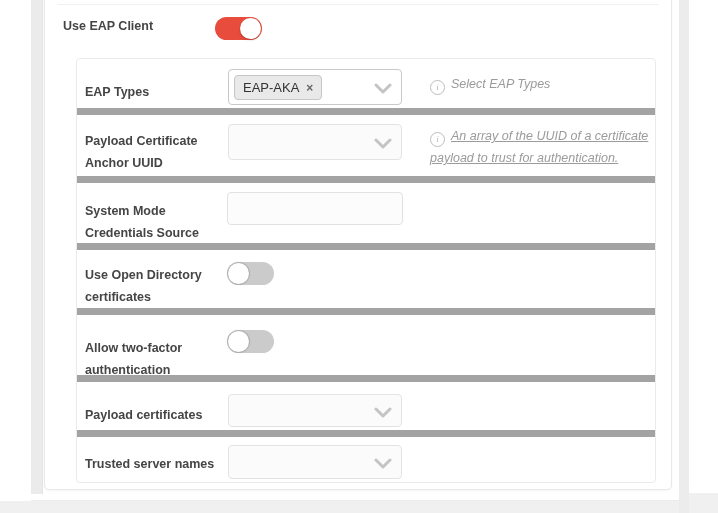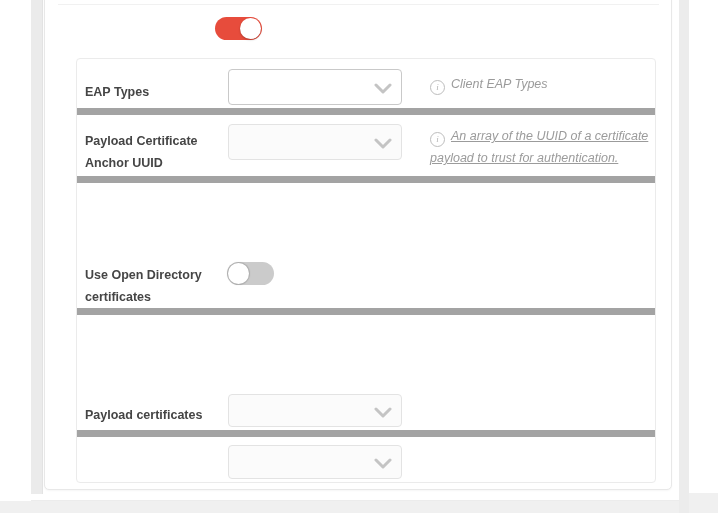--- a/index.html
+++ b/index.html
@@ -85,65 +85,81 @@
 <div class="stage">
   <div class="outer-panel"></div>
   <div class="sidebar-sliver"></div>
   <div class="sidebar-scrollbar"></div>
   <div class="right-white"></div>
   <div class="right-scrollbar"></div>
 
   <div class="card">
     <div class="card-top-divider"></div>
 
+    <div class="f-label eap-client-label">Use EAP Client</div>
     <div class="toggle on eap-client-toggle">
       <div class="knob"></div>
     </div>
 
     <div class="inner-panel">
 
       <div class="row row-a">
         <div class="f-label">EAP Types</div>
         <div class="select filled sel-a">
+          <span class="tag">
+              <span>EAP-AKA</span>
+              <span class="tag-x">×</span>
+            </span>
           <span class="chev"><svg width="18" height="12" viewBox="0 0 18 12">
                 <path d="M2 2 L9 9 L16 2" fill="none" stroke="#c4c4c4" stroke-width="3" stroke-linecap="round" stroke-linejoin="round"></path>
               </svg></span>
         </div>
-        <div class="hint hint-a"><span class="info-i">i</span><span>Client EAP Types</span></div>
+        <div class="hint hint-a"><span class="info-i">i</span><span>Select EAP Types</span></div>
       </div>
 
       <div class="row row-b">
         <div class="f-label">Payload Certificate Anchor UUID</div>
         <div class="select empty sel-b">
           <span class="chev"><svg width="18" height="12" viewBox="0 0 18 12">
                 <path d="M2 2 L9 9 L16 2" fill="none" stroke="#c4c4c4" stroke-width="3" stroke-linecap="round" stroke-linejoin="round"></path>
               </svg></span>
         </div>
         <div class="hint hint-b"><span class="info-i">i</span><span>An array of the UUID of a certificate payload to trust for authentication.</span></div>
       </div>
 
+      <div class="row row-c">
+        <div class="f-label">System Mode Credentials Source</div>
+        <input class="text-input" type="text" value="" style="">
+      </div>
 
       <div class="row row-d">
         <div class="f-label">Use Open Directory certificates</div>
         <div class="toggle off">
           <div class="knob"></div>
         </div>
       </div>
 
+      <div class="row row-e">
+        <div class="f-label">Allow two-factor authentication</div>
+        <div class="toggle off">
+          <div class="knob"></div>
+        </div>
+      </div>
 
       <div class="row row-f">
         <div class="f-label">Payload certificates</div>
         <div class="select empty sel-f">
           <span class="chev"><svg width="18" height="12" viewBox="0 0 18 12">
                 <path d="M2 2 L9 9 L16 2" fill="none" stroke="#c4c4c4" stroke-width="3" stroke-linecap="round" stroke-linejoin="round"></path>
               </svg></span>
         </div>
       </div>
 
       <div class="row row-g last">
+        <div class="f-label">Trusted server names</div>
         <div class="select empty sel-g">
           <span class="chev"><svg width="18" height="12" viewBox="0 0 18 12">
                 <path d="M2 2 L9 9 L16 2" fill="none" stroke="#c4c4c4" stroke-width="3" stroke-linecap="round" stroke-linejoin="round"></path>
               </svg></span>
         </div>
       </div>
 
     </div>
   </div>
 </div>

